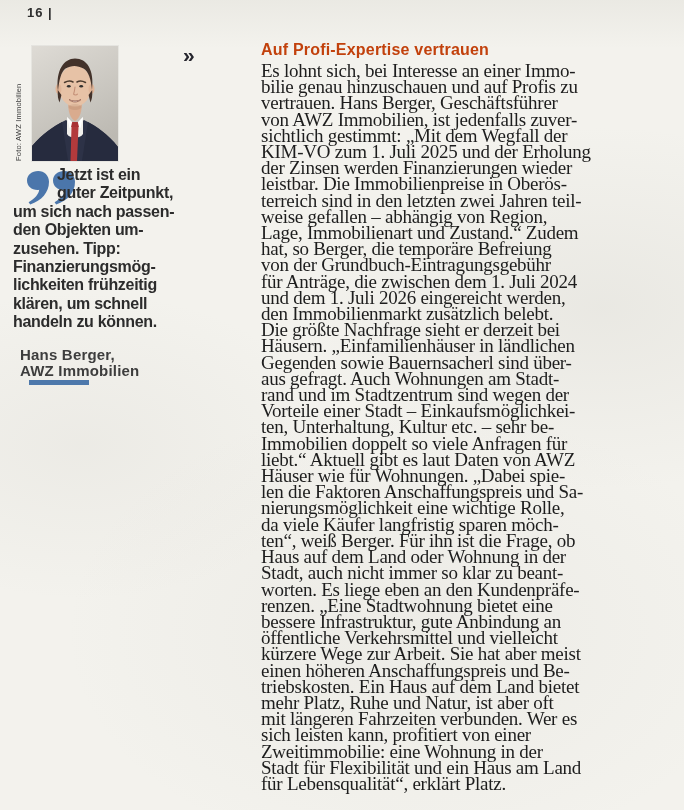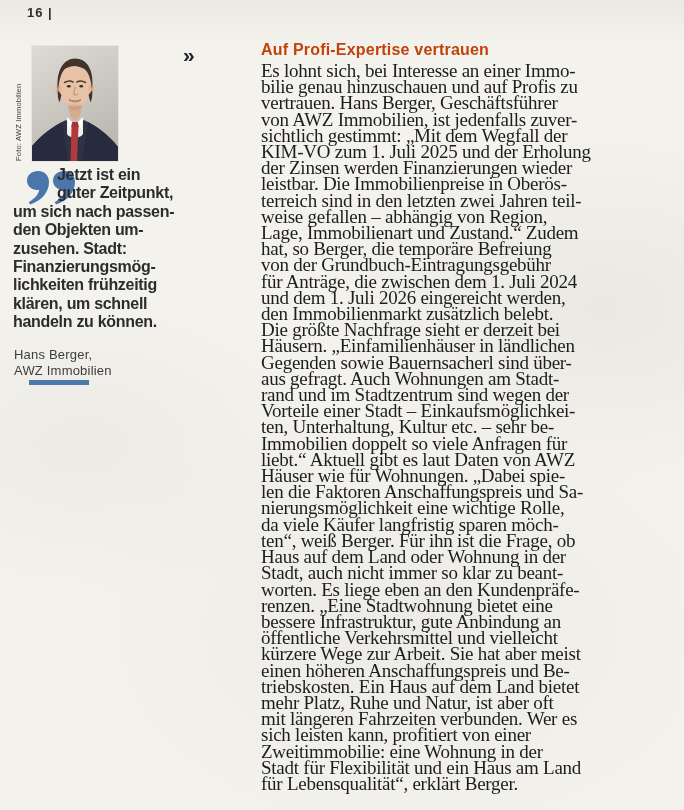--- a/index.html
+++ b/index.html
@@ -44,22 +44,22 @@
   .pull-quote-lines {
     position:absolute; left:13px; top:166px; width:170px;
   }
   .pull-quote-lines .line {
     white-space:nowrap;
     font-size:16px; line-height:18.4px; font-weight:bold;
     letter-spacing:-0.3px; color:#2c2c2c;
   }
   .pull-quote-lines .line:nth-child(-n+2) { margin-left:44px; }
   .attribution {
-    position:absolute; left:14px; top:347px;
-    font-size:13px; line-height:16px; font-weight:normal;
+    position:absolute; left:20px; top:347px;
+    font-size:15px; line-height:16px; font-weight:bold;
     color:#3d3d3d; letter-spacing:0.2px;
   }
   .accent-rule {
     position:absolute; left:29px; top:380px; width:60px; height:4.5px;
     background:#4d78ab;
   }
   .article {
     position:absolute; left:261px; top:41px; width:261px;
   }
   .article h2 {
@@ -136,21 +136,21 @@
   <svg class="quote-icon" viewBox="0 0 50 34">
     <path fill="#4b76ab" d="M11.2,0 C17.4,0 22,4.6 22,10.8 C22,21.5 14.6,29.6 3.2,33.6 L1.6,31.2 C8.2,27.4 11.6,23.2 12.2,18.8 C11.7,18.9 11.1,19 10.5,19 C4.5,19 0,14.9 0,9.5 C0,4.1 4.8,0 11.2,0 Z"></path>
     <path fill="#4b76ab" d="M37.2,0 C43.4,0 48,4.6 48,10.8 C48,21.5 40.6,29.6 29.2,33.6 L27.6,31.2 C34.2,27.4 37.6,23.2 38.2,18.8 C37.7,18.9 37.1,19 36.5,19 C30.5,19 26,14.9 26,9.5 C26,4.1 30.8,0 37.2,0 Z"></path>
   </svg>
 
   <div class="pull-quote-lines">
       <div class="line">Jetzt ist ein</div>
       <div class="line">guter Zeitpunkt,</div>
       <div class="line">um sich nach passen-</div>
       <div class="line">den Objekten um-</div>
-      <div class="line">zusehen. Stadt:</div>
+      <div class="line">zusehen. Tipp:</div>
       <div class="line">Finanzierungsmög-</div>
       <div class="line">lichkeiten frühzeitig</div>
       <div class="line">klären, um schnell</div>
       <div class="line">handeln zu können.</div>
     </div>
 
   <div class="attribution">
     <div>Hans Berger,</div>
     <div>AWZ Immobilien</div>
   </div>
@@ -197,17 +197,17 @@
         <div class="line">bessere Infrastruktur, gute Anbindung an</div>
         <div class="line">öffentliche Verkehrsmittel und vielleicht</div>
         <div class="line">kürzere Wege zur Arbeit. Sie hat aber meist</div>
         <div class="line">einen höheren Anschaffungspreis und Be-</div>
         <div class="line">triebskosten. Ein Haus auf dem Land bietet</div>
         <div class="line">mehr Platz, Ruhe und Natur, ist aber oft</div>
         <div class="line">mit längeren Fahrzeiten verbunden. Wer es</div>
         <div class="line">sich leisten kann, profitiert von einer</div>
         <div class="line">Zweitimmobilie: eine Wohnung in der</div>
         <div class="line">Stadt für Flexibilität und ein Haus am Land</div>
-        <div class="line">für Lebensqualität“, erklärt Berger.</div>
+        <div class="line">für Lebensqualität“, erklärt Platz.</div>
       </div>
   </div>
 
 </div>
 
 </body></html>

